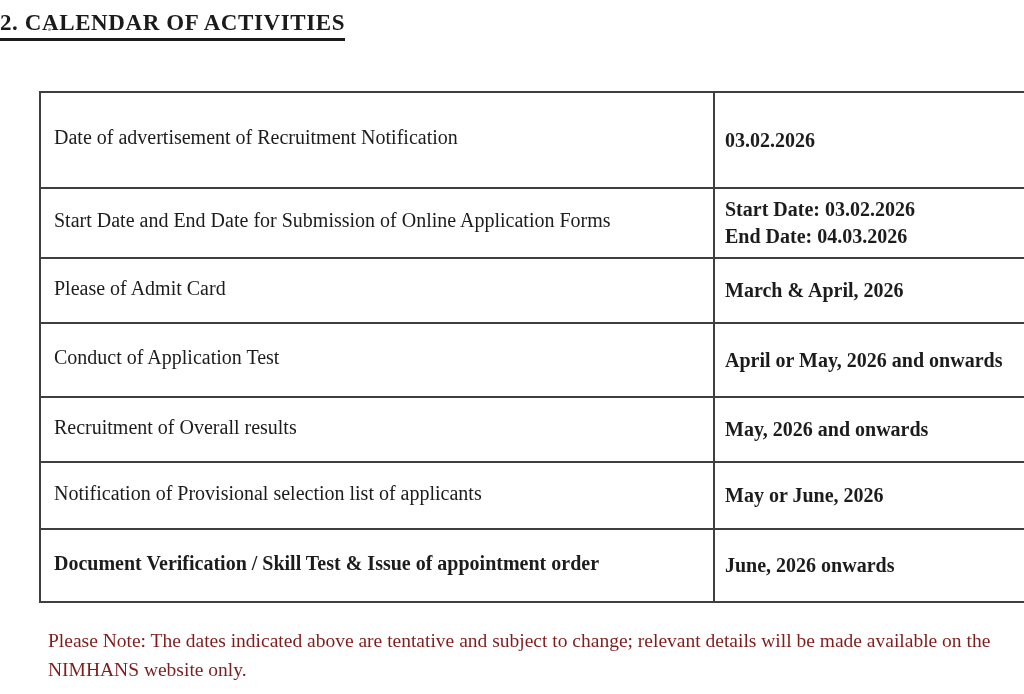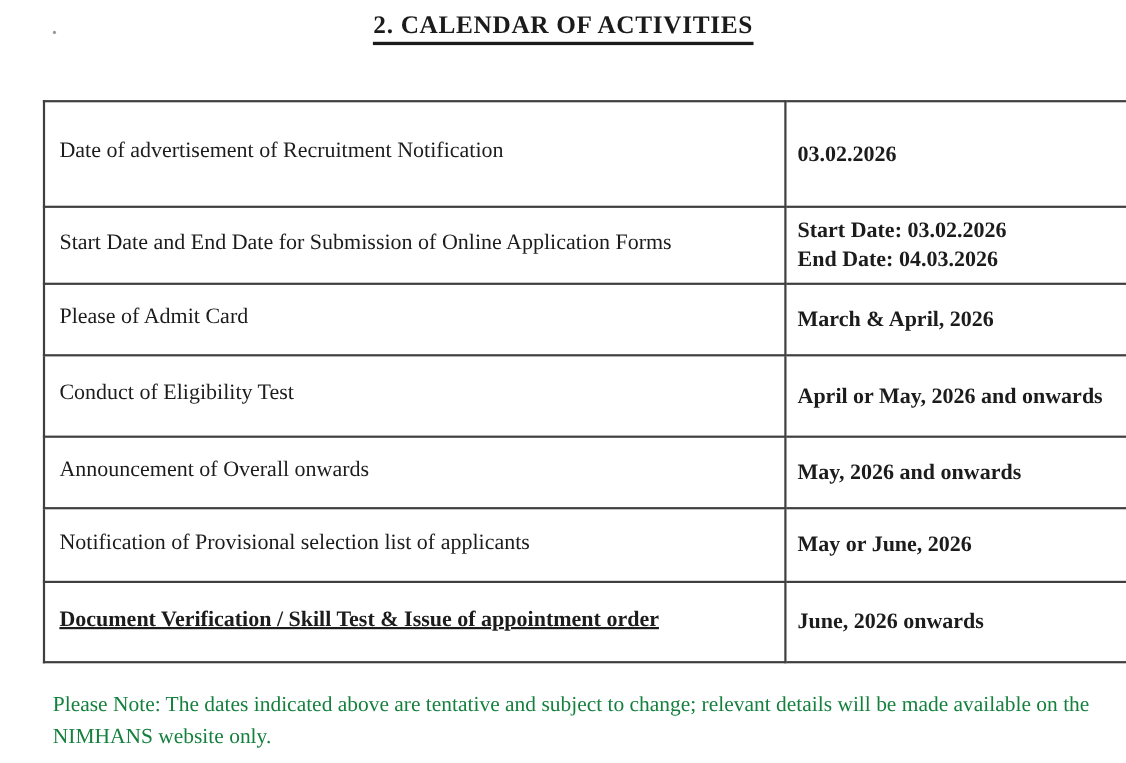--- a/index.html
+++ b/index.html
@@ -13,21 +13,20 @@
     font-family: "Liberation Serif", serif;
     color: #1c1c1c;
     position: relative;
     overflow: hidden;
   }
   .title-wrap {
     position: absolute;
     top: 10px;
     left: 0;
     width: 1024px;
-    text-align: center;
   }
   .title-text {
     display: inline-block;
     font-size: 23px;
     font-weight: bold;
     letter-spacing: 0.6px;
     color: #1b1b1b;
     border-bottom: 3px solid #1b1b1b;
     padding-bottom: 2px;
   }
@@ -56,21 +55,20 @@
     overflow: hidden;
   }
   td.activity {
     width: 637px;
     padding: 1px 22px 6px 13px;
     font-weight: normal;
     margin-top: 40px;
   }
   td.activity.bold {
     font-weight: bold;
-    text-decoration: underline;
   }
   td.date {
     width: 307px;
     padding: 6px 8px 6px 10px;
     font-weight: bold;
     white-space: pre-line;
   }
   tr.r0 { height: 96px; }
   tr.r1 { height: 70px; }
   tr.r2 { height: 65px; }
@@ -78,21 +76,21 @@
   tr.r4 { height: 65px; }
   tr.r5 { height: 67px; }
   tr.r6 { height: 73px; }
   .note {
     position: absolute;
     left: 48px;
     top: 626px;
     width: 946px;
     font-size: 19.5px;
     line-height: 1.5;
-    color: #15803d;
+    color: #7f1d1d;
   }
 </style>
 </head>
 <body>
 
 <div class="speck"></div>
 
 <div class="title-wrap">
   <span class="title-text">2. CALENDAR OF ACTIVITIES</span>
 </div>
@@ -106,25 +104,25 @@
     <tr class="r1">
       <td class="activity">Start Date and End Date for Submission of Online Application Forms</td>
       <td class="date">Start Date: 03.02.2026
 End Date: 04.03.2026</td>
     </tr>
     <tr class="r2">
       <td class="activity">Please of Admit Card</td>
       <td class="date">March &amp; April, 2026</td>
     </tr>
     <tr class="r3">
-      <td class="activity">Conduct of Eligibility Test</td>
+      <td class="activity">Conduct of Application Test</td>
       <td class="date">April or May, 2026 and onwards</td>
     </tr>
     <tr class="r4">
-      <td class="activity">Announcement of Overall onwards</td>
+      <td class="activity">Recruitment of Overall results</td>
       <td class="date">May, 2026 and onwards</td>
     </tr>
     <tr class="r5">
       <td class="activity">Notification of Provisional selection list of applicants</td>
       <td class="date">May or June, 2026</td>
     </tr>
     <tr class="r6">
       <td class="activity bold">Document Verification / Skill Test &amp; Issue of appointment order</td>
       <td class="date">June, 2026 onwards</td>
     </tr>

